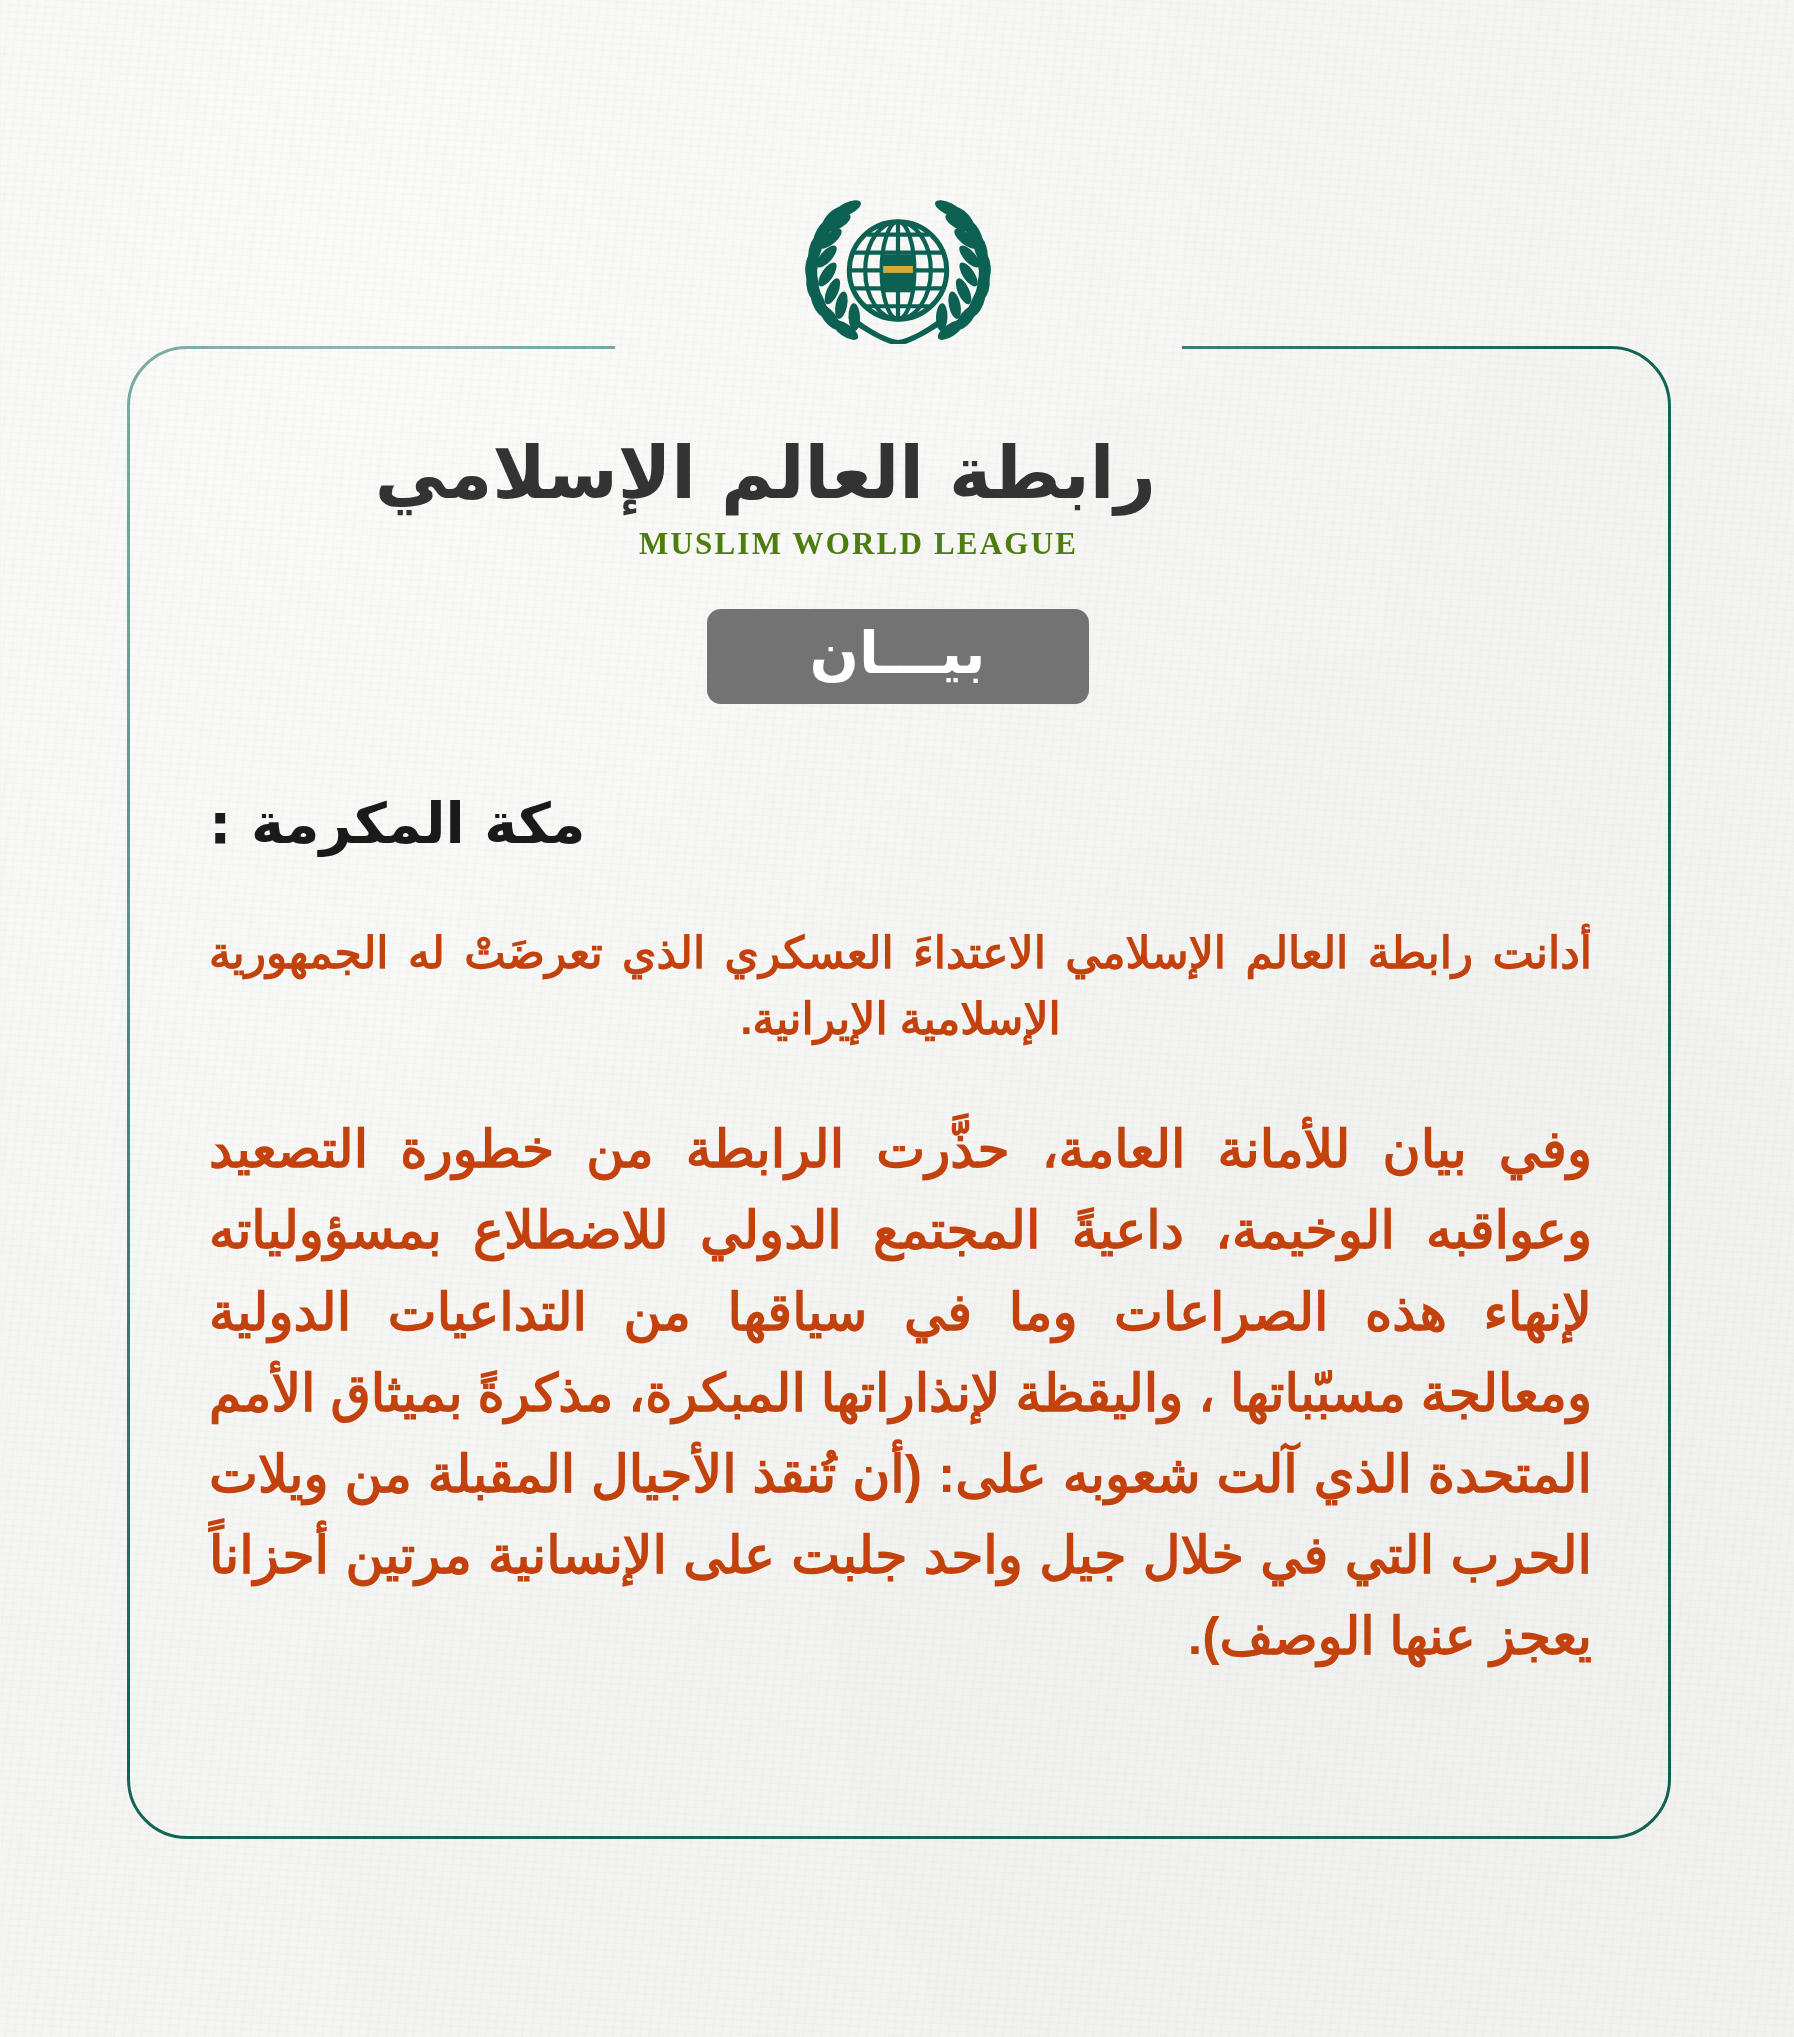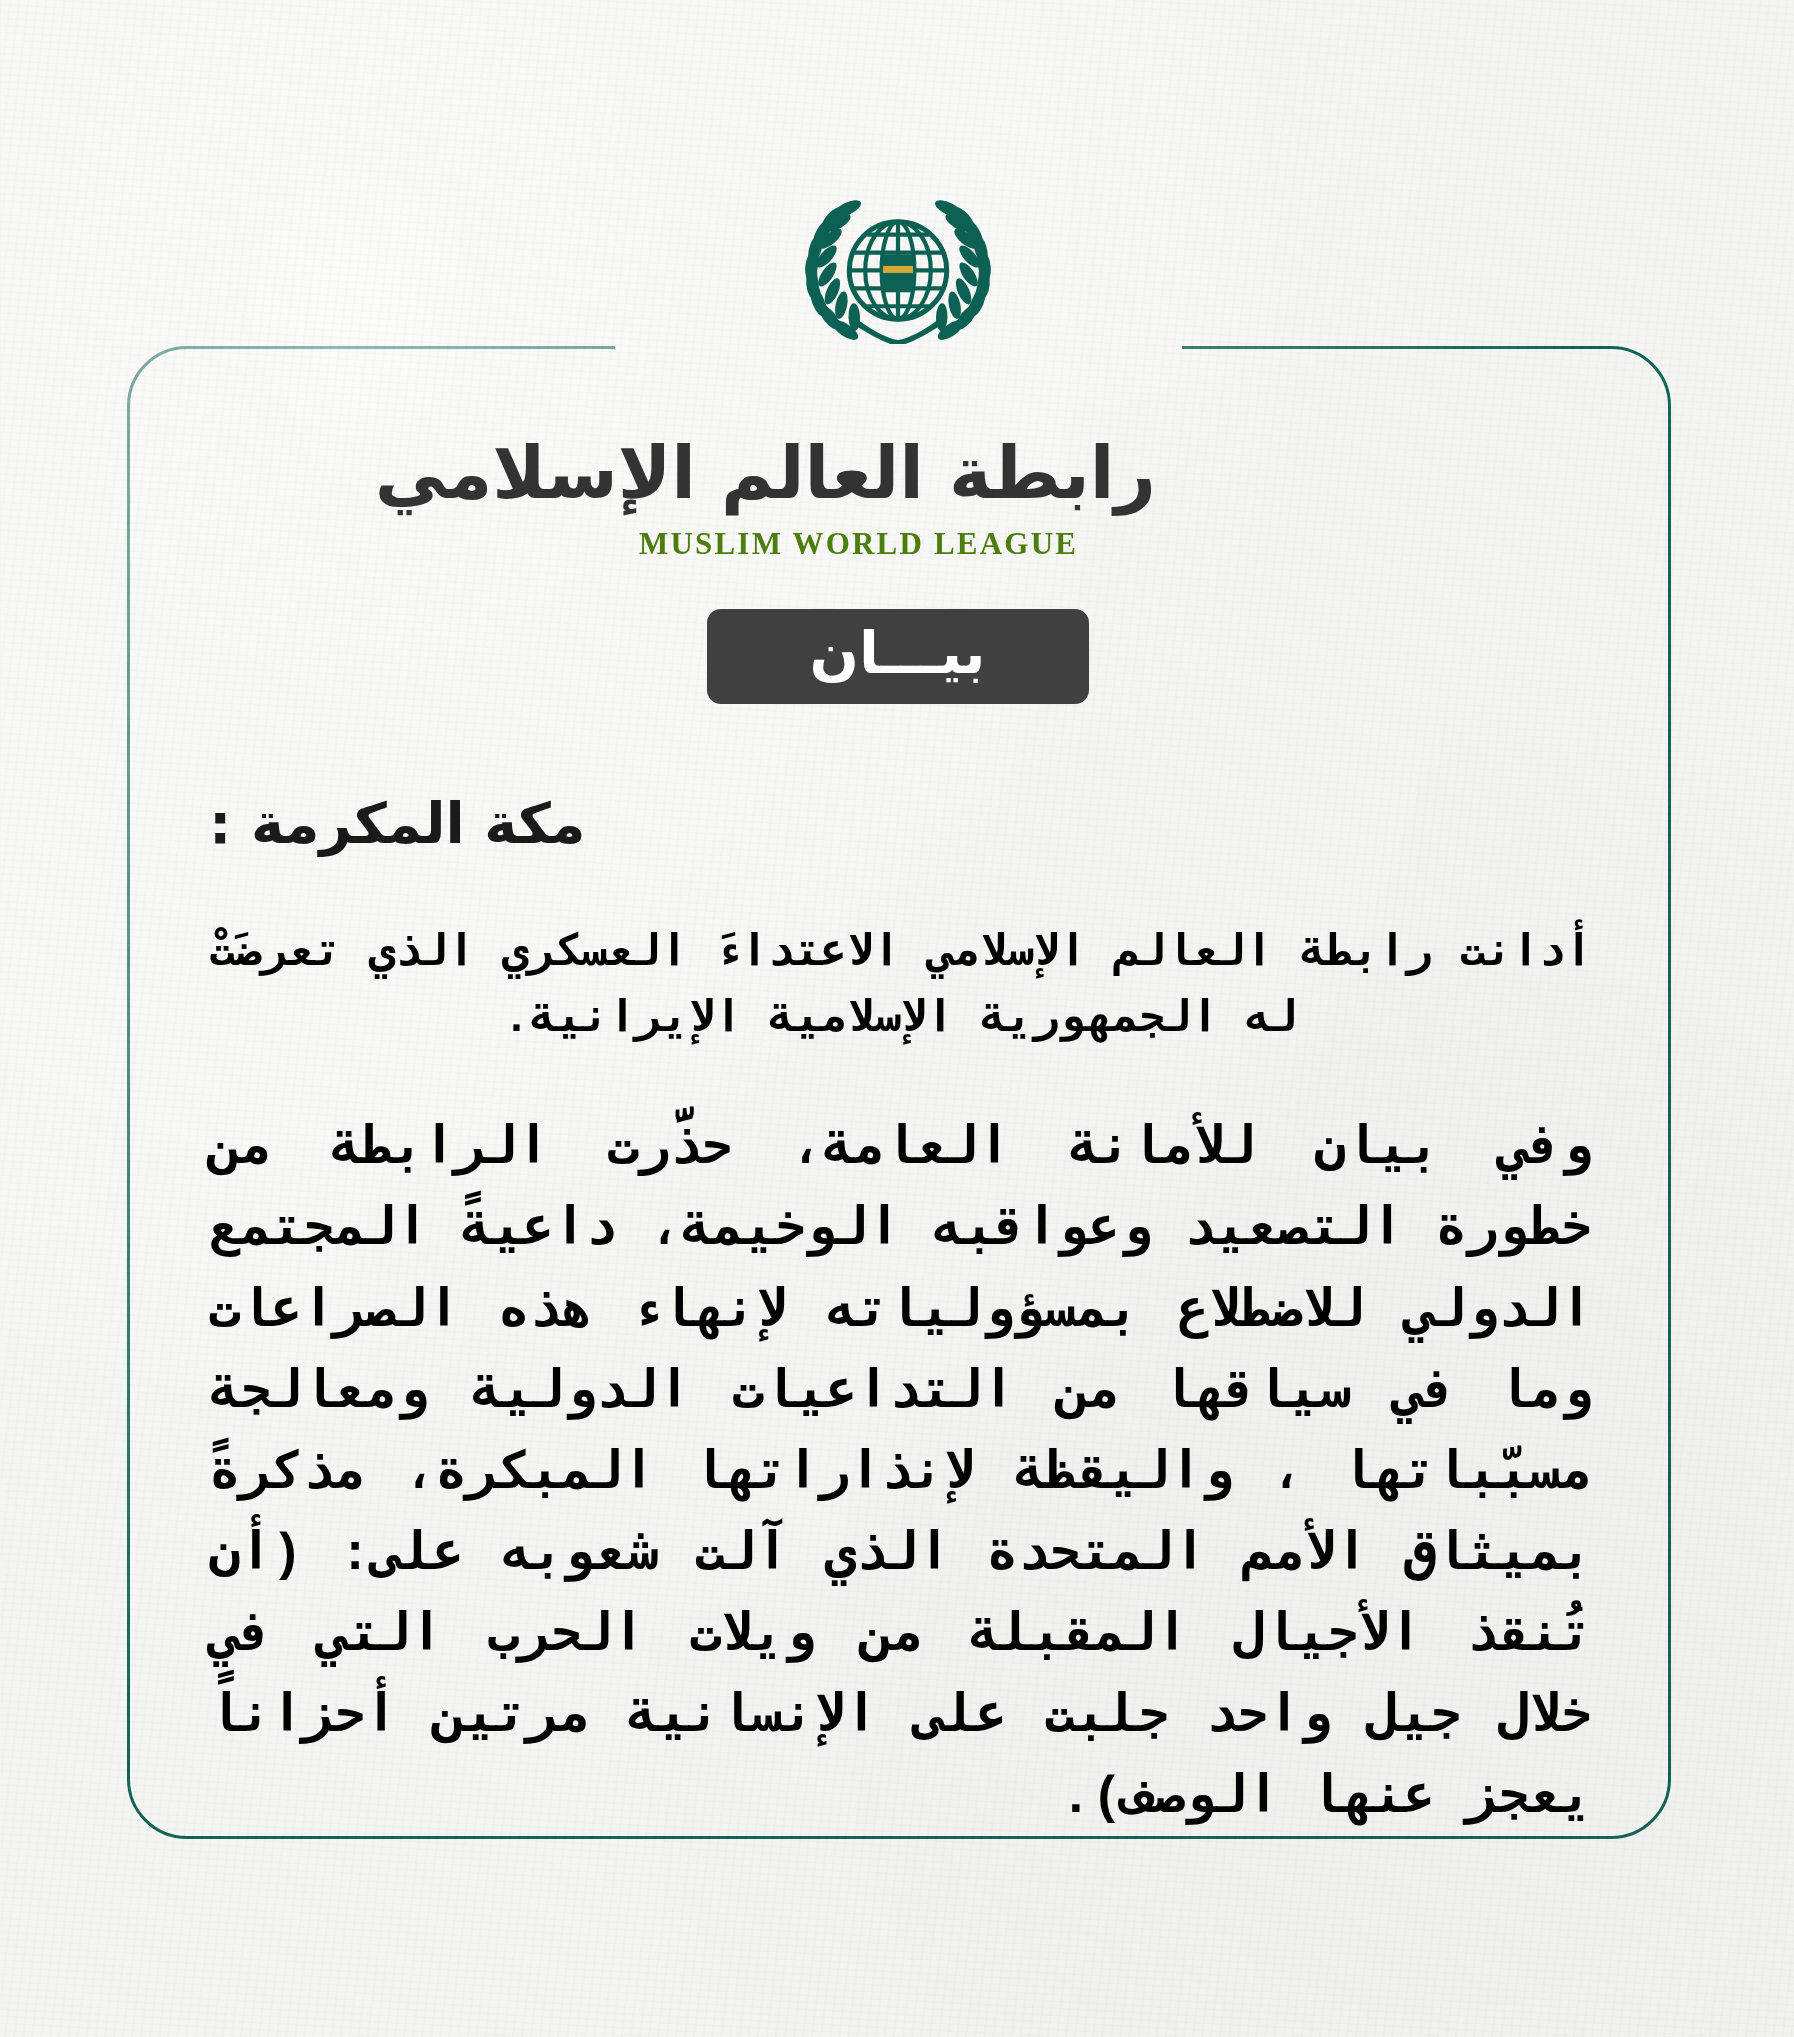--- a/index.html
+++ b/index.html
@@ -103,21 +103,21 @@
   }
 
   
   .badge {
     position: absolute;
     left: 50%;
     top: 609px;
     transform: translateX(-50%);
     min-width: 382px;
     padding: 14px 40px 20px;
-    background: #404040;
+    background: #737373;
     border-radius: 14px;
     text-align: center;
     z-index: 4;
     box-sizing: border-box;
   }
   .badge-label {
     font-family: "DejaVu Sans", sans-serif;
     font-size: 58px;
     font-weight: 700;
     color: #ffffff;
@@ -141,29 +141,29 @@
     font-family: "DejaVu Sans", sans-serif;
     font-size: 56px;
     font-weight: 700;
     text-align: left;
     direction: rtl;
     margin: 0 0 58px 0;
     color: #1a1a1a;
     line-height: 1.35;
   }
   .para {
-    font-family: Liberation Mono, monospace;
+    font-family: Liberation Sans, sans-serif;
     font-size: 44px;
     font-weight: 700;
     line-height: 1.52;
     margin: 0 0 56px 0;
     text-align: justify;
     text-align-last: center;
     direction: rtl;
-    color: #000000;
+    color: #c2410c;
   }
   .para.p2 {
     font-size: 52px;
     line-height: 1.56;
     text-align-last: right;
   }
   .para:last-child { margin-bottom: 0; }
 </style>
 </head>
 <body>

